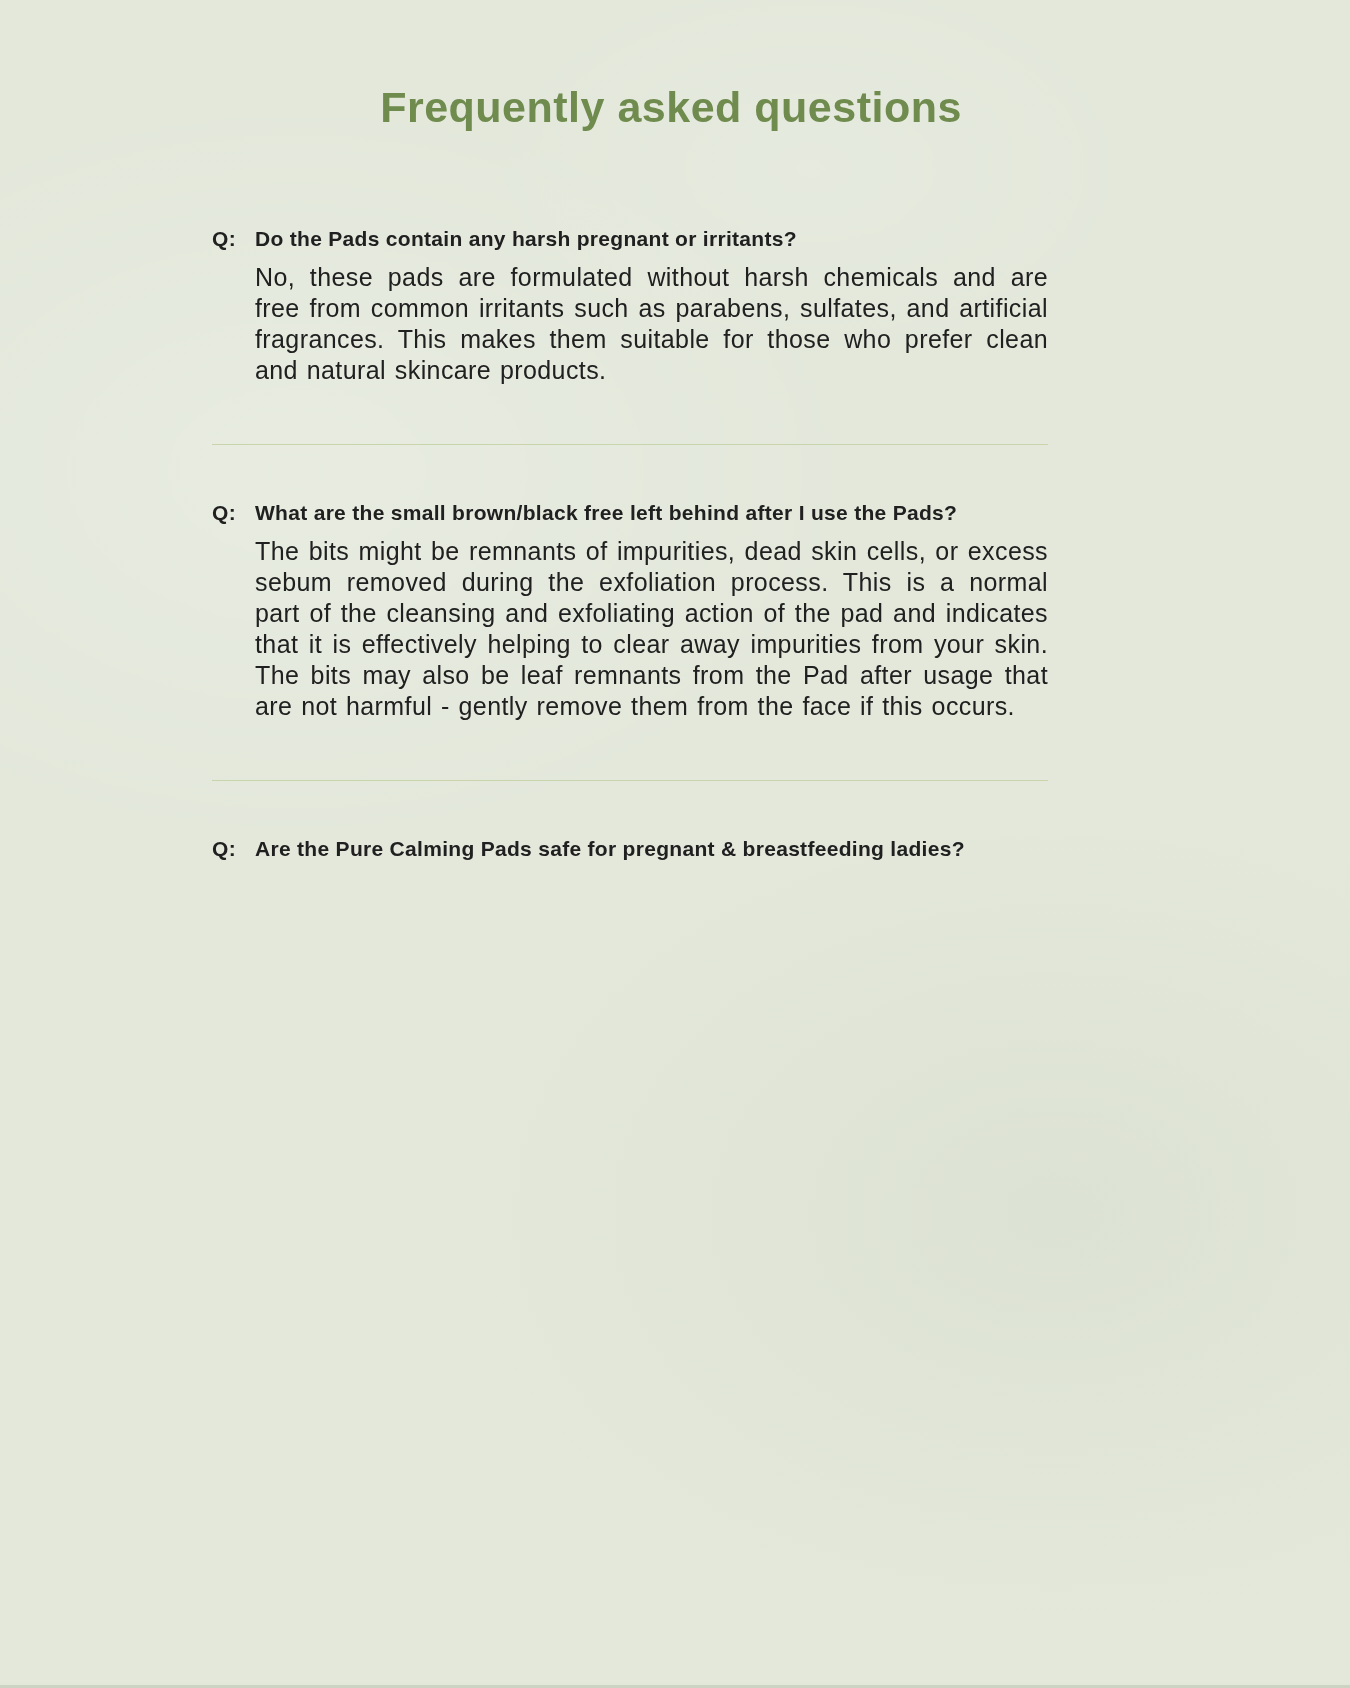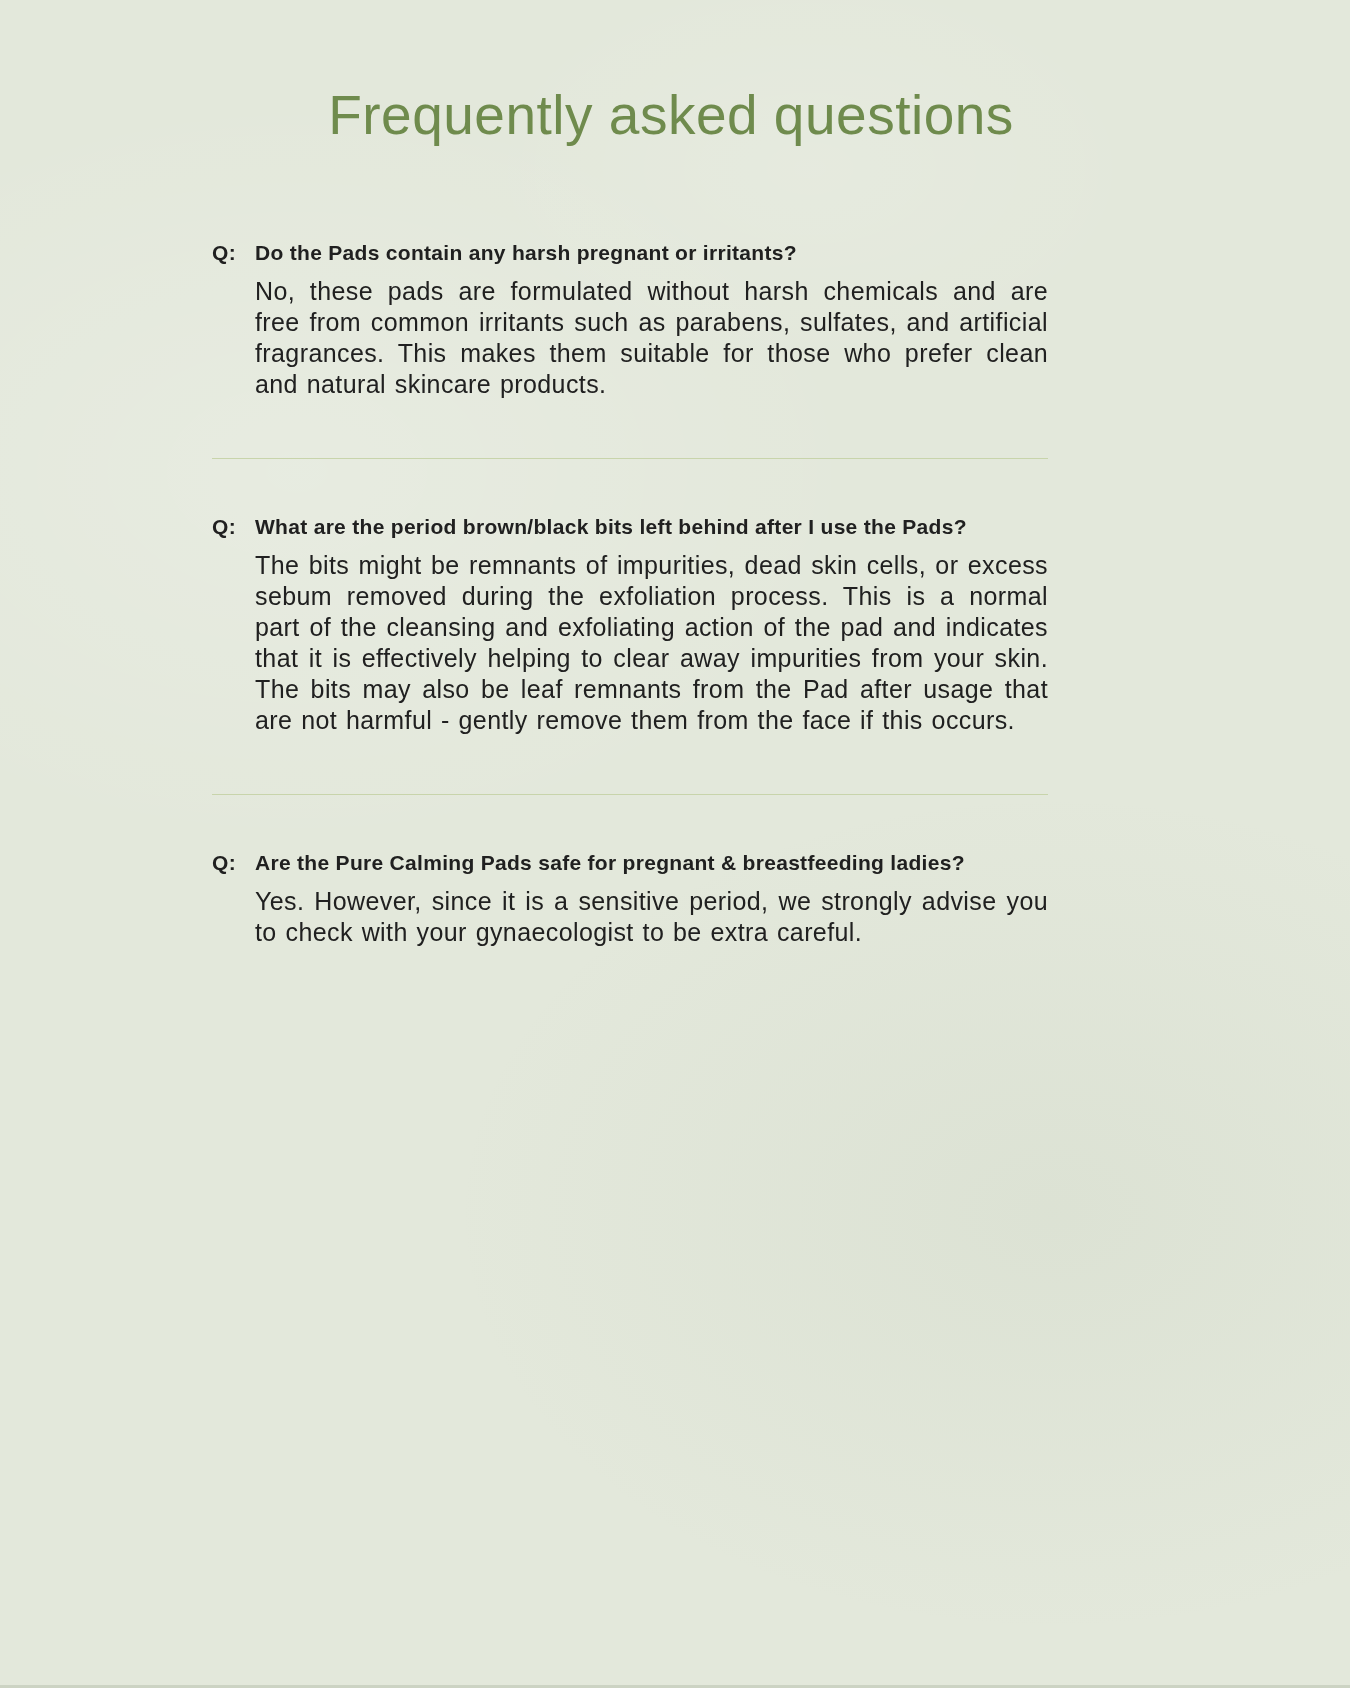--- a/index.html
+++ b/index.html
@@ -19,23 +19,23 @@
       radial-gradient(ellipse 1000px 700px at 78% 72%, rgba(158,172,148,0.10), rgba(158,172,148,0) 60%),
       radial-gradient(ellipse 500px 300px at 60% 10%, rgba(255,255,255,0.10), rgba(255,255,255,0) 70%);
     border-bottom: 3px solid var(--bottom-edge, #ccd3c3);
     overflow: hidden;
     font-family: "Liberation Sans", "DejaVu Sans", sans-serif;
     color: var(--text, #202020);
   }
   .page-title {
     margin: 82px 8px 0 0;
     text-align: center;
-    font-size: 55px;
+    font-size: 43px;
     line-height: 1.2;
-    font-weight: 400;
+    font-weight: 700;
     letter-spacing: 0.5px;
     color: var(--title-green, #6f8b4d);
   }
   .faq-list {
     margin: 89px 0 0 212px;
     width: 836px;
   }
   .question-row {
     display: flex;
     align-items: flex-start;
@@ -80,29 +80,28 @@
         <span class="q-text">Do the Pads contain any harsh pregnant or irritants?</span>
       </div>
       <p class="answer">No, these pads are formulated without harsh chemicals and are free from common irritants such as parabens, sulfates, and artificial fragrances. This makes them suitable for those who prefer clean and natural skincare products.</p>
     </section>
 
     <hr class="divider">
 
     <section class="faq-item">
       <div class="question-row">
         <span class="q-label">Q:</span>
-        <span class="q-text">What are the period brown/black bits left behind after I use the Pads?</span>
+        <span class="q-text">What are the small brown/black free left behind after I use the Pads?</span>
       </div>
       <p class="answer">The bits might be remnants of impurities, dead skin cells, or excess sebum removed during the exfoliation process. This is a normal part of the cleansing and exfoliating action of the pad and indicates that it is effectively helping to clear away impurities from your skin. The bits may also be leaf remnants from the Pad after usage that are not harmful - gently remove them from the face if this occurs.</p>
     </section>
 
     <hr class="divider">
 
     <section class="faq-item">
       <div class="question-row">
         <span class="q-label">Q:</span>
         <span class="q-text">Are the Pure Calming Pads safe for pregnant &amp; breastfeeding ladies?</span>
       </div>
-      <p class="answer">Yes. However, since it is a sensitive period, we strongly advise you to check with your gynaecologist to be extra careful.</p>
     </section>
 
   </div>
 </div>
 
 </body></html>

